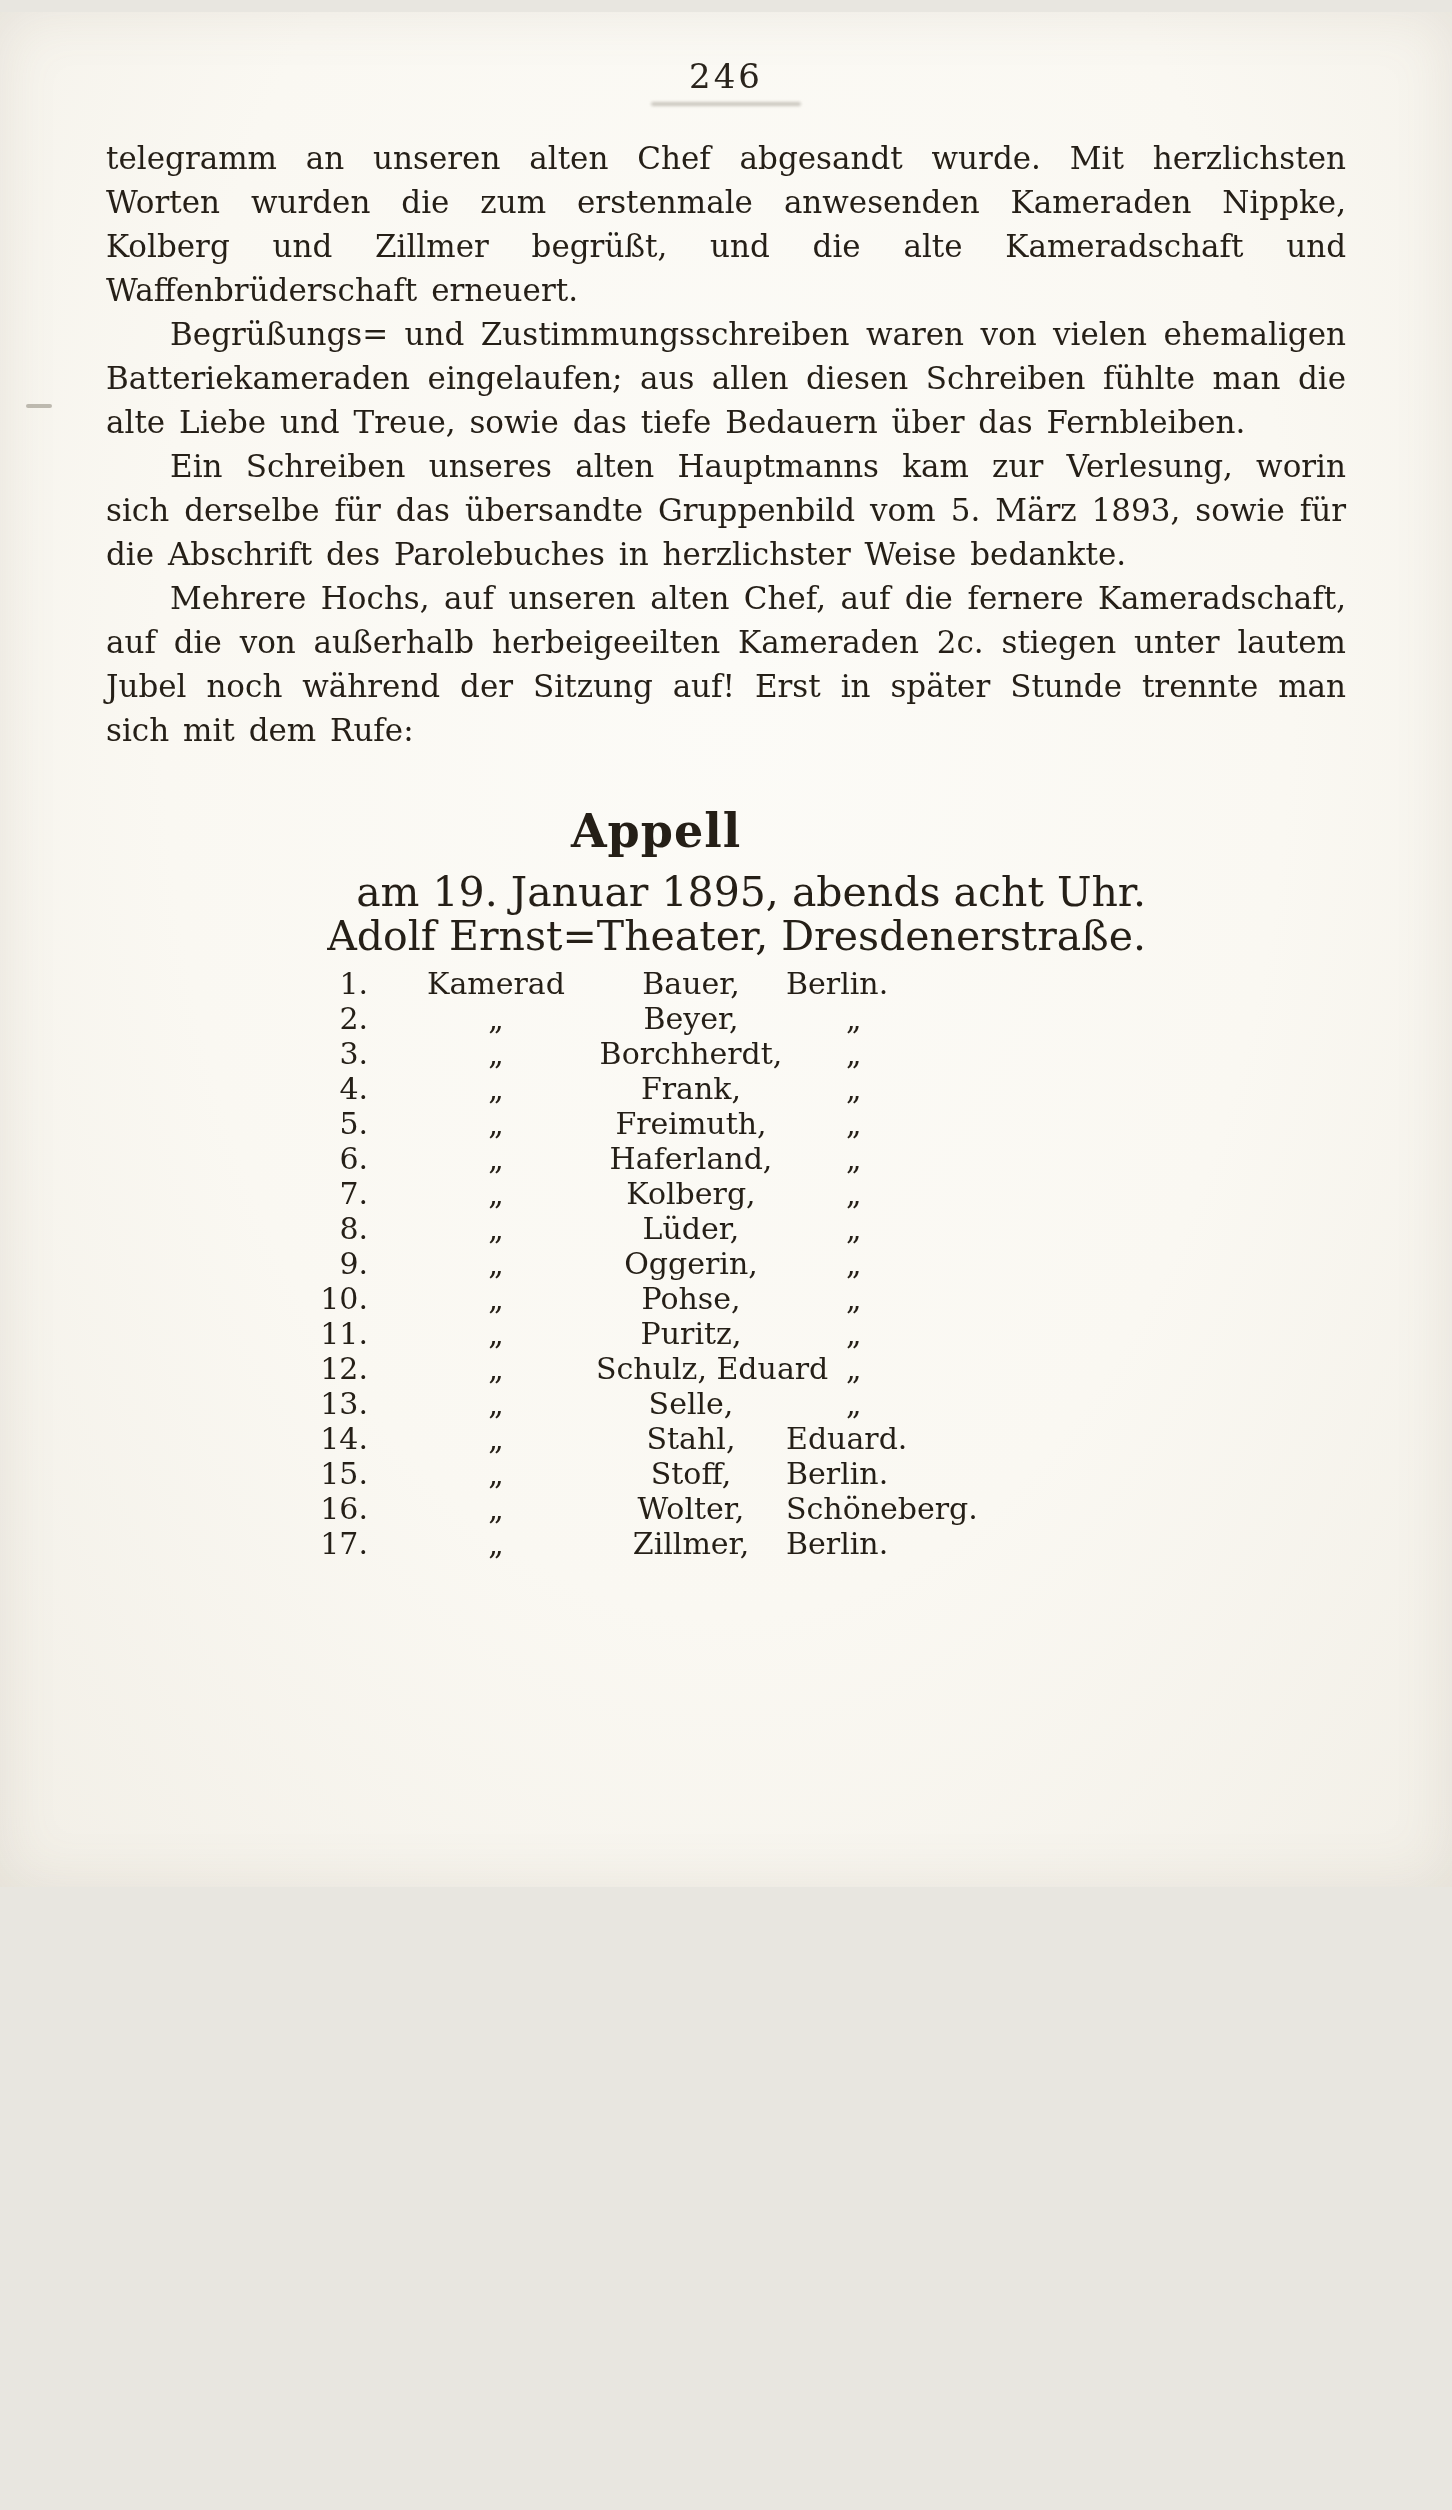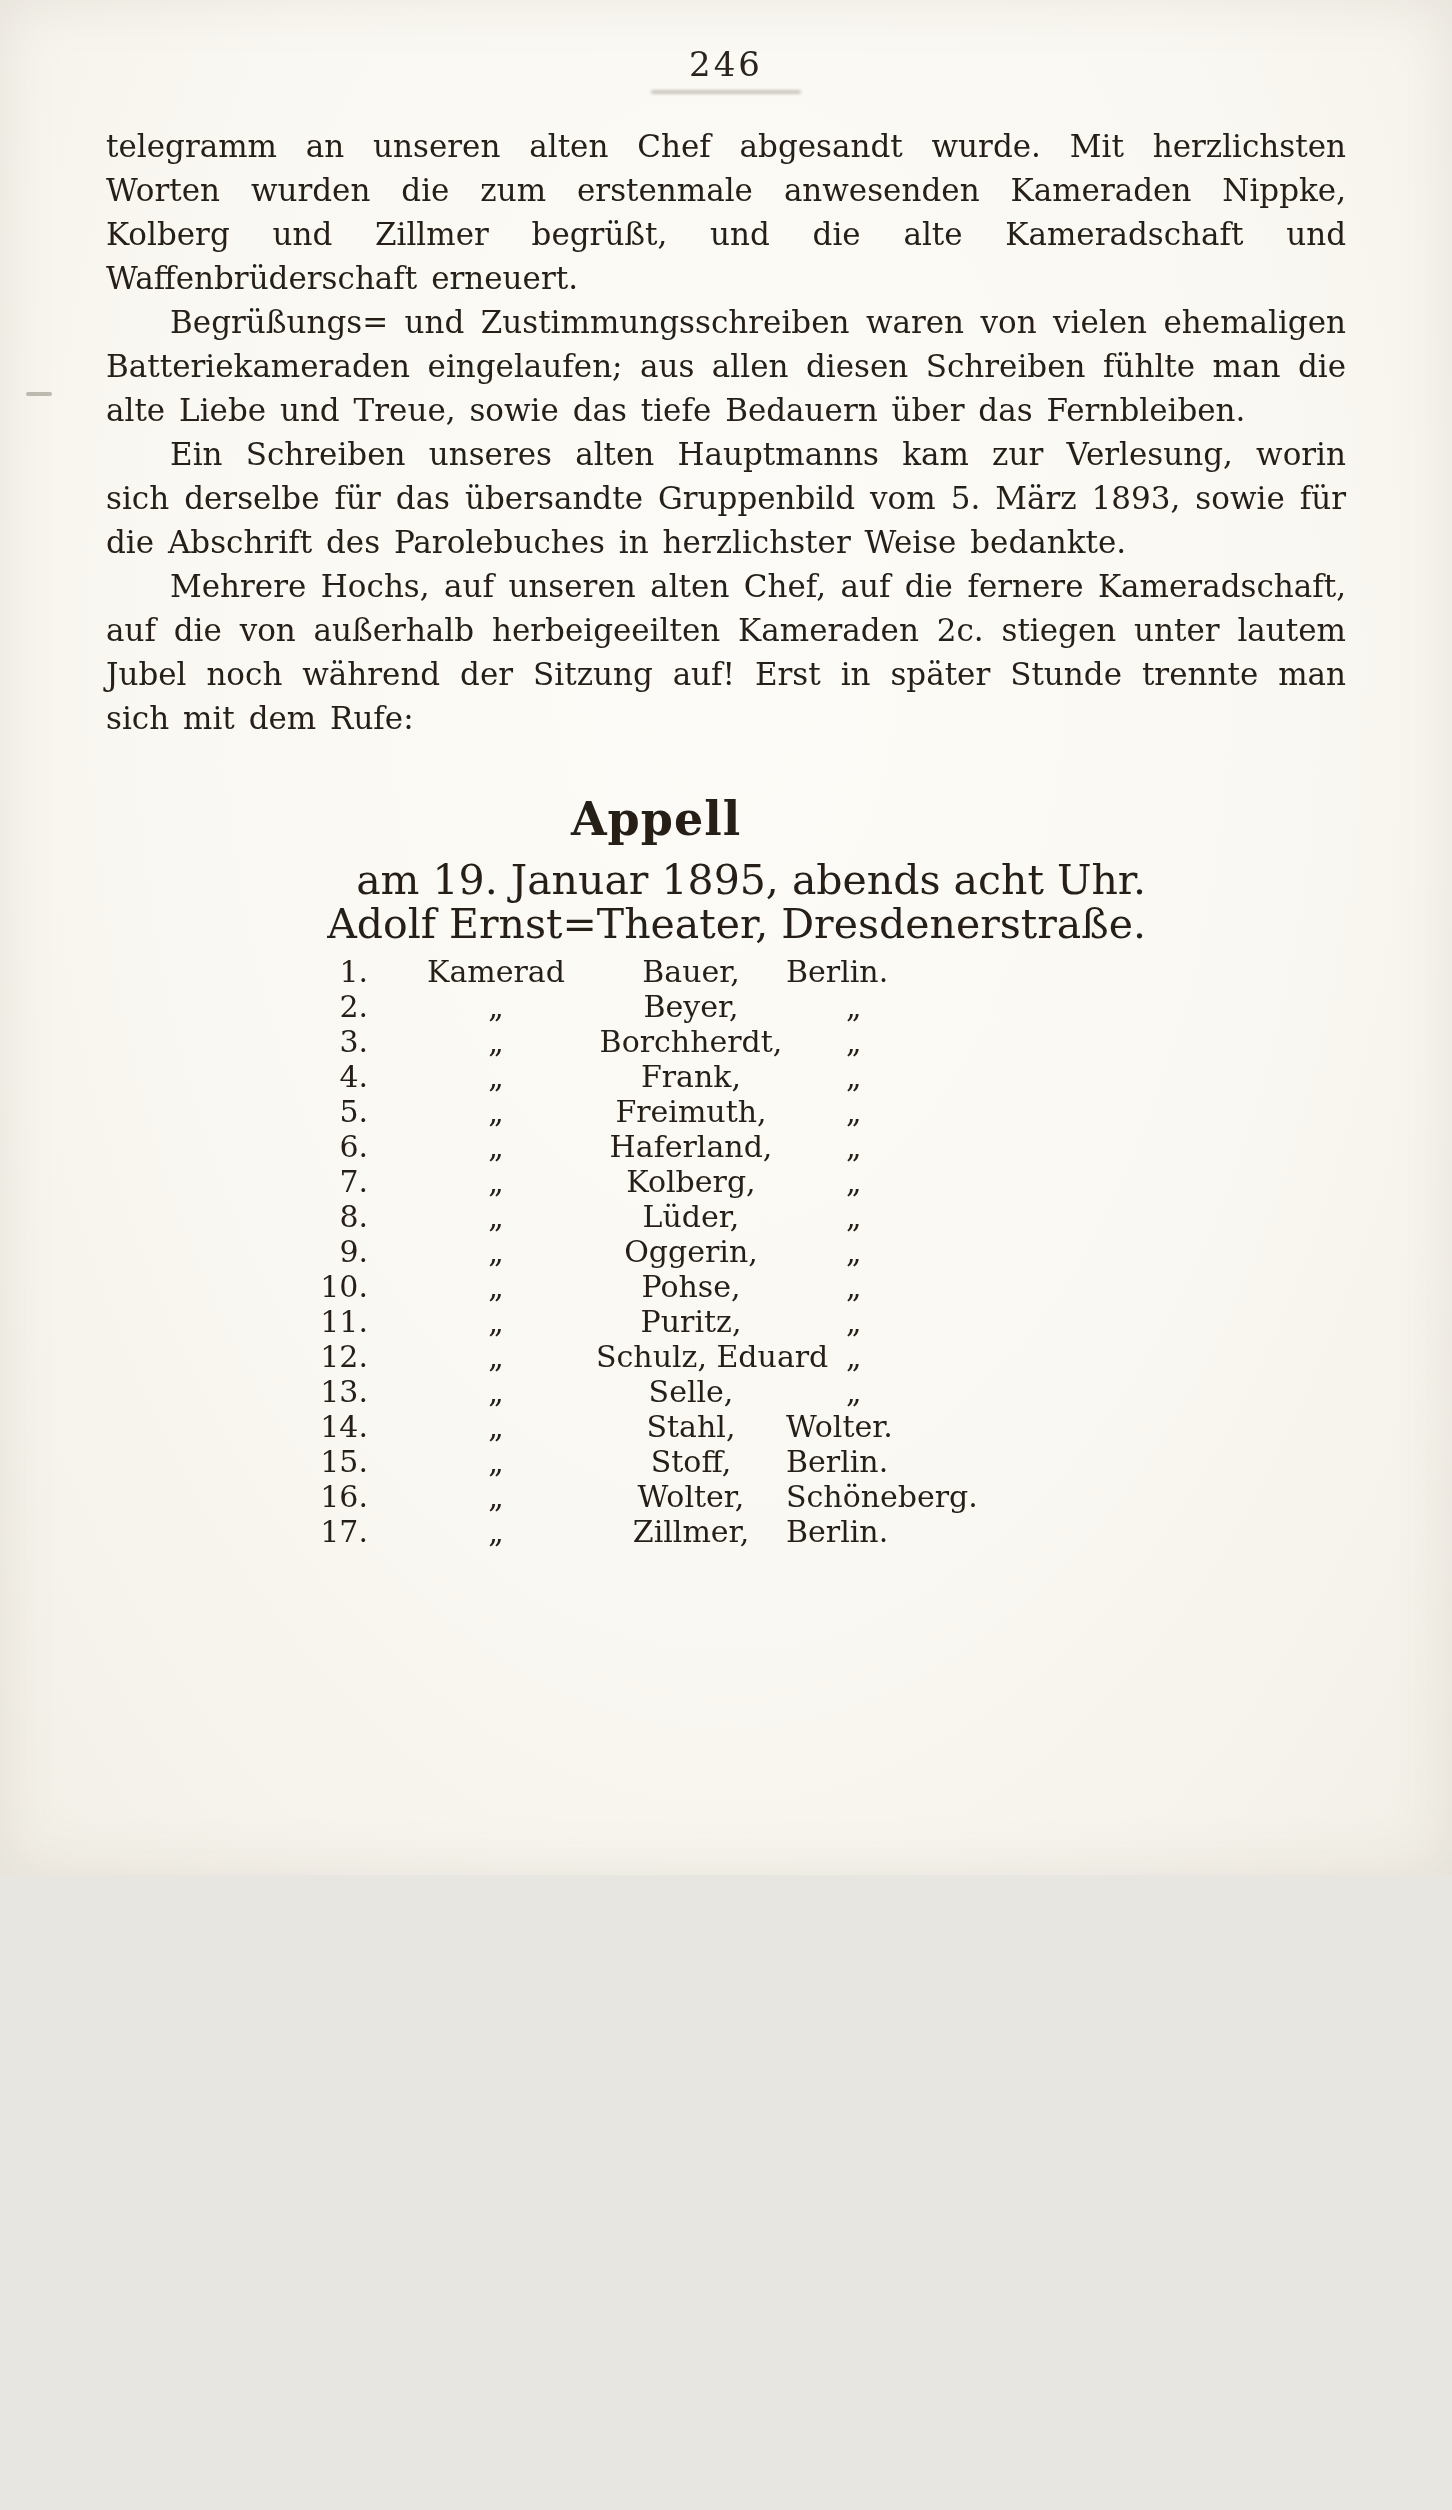--- a/index.html
+++ b/index.html
@@ -5,21 +5,21 @@
 <style>
   html, body {
     margin: 0;
     padding: 0;
     background: #e8e6e0;
   }
   .page {
     position: relative;
     width: 1452px;
     height: 1875px;
-    margin: 0 auto;
+    margin: 12px auto;
     background:
       radial-gradient(ellipse at 50% 35%, #fcfbf7 0%, #faf8f2 55%, #f2efe7 100%);
     color: #251f17;
     font-family: "DejaVu Serif", "Liberation Serif", serif;
     overflow: hidden;
     box-shadow: inset 0 0 60px rgba(120,110,90,0.12);
   }
   .content {
     padding: 44px 106px 0 106px;
   }
@@ -249,21 +249,21 @@
     <span class="col-num">13.</span>
     <span class="col-rank">„</span>
     <span class="col-name">Selle,</span>
     <span class="col-city ditto">„</span>
   </div>
 
   <div class="attendee-row">
     <span class="col-num">14.</span>
     <span class="col-rank">„</span>
     <span class="col-name">Stahl,</span>
-    <span class="col-city">Wolter.</span>
+    <span class="col-city">Eduard.</span>
   </div>
 
   <div class="attendee-row">
     <span class="col-num">15.</span>
     <span class="col-rank">„</span>
     <span class="col-name">Stoff,</span>
     <span class="col-city">Berlin.</span>
   </div>
 
   <div class="attendee-row">

